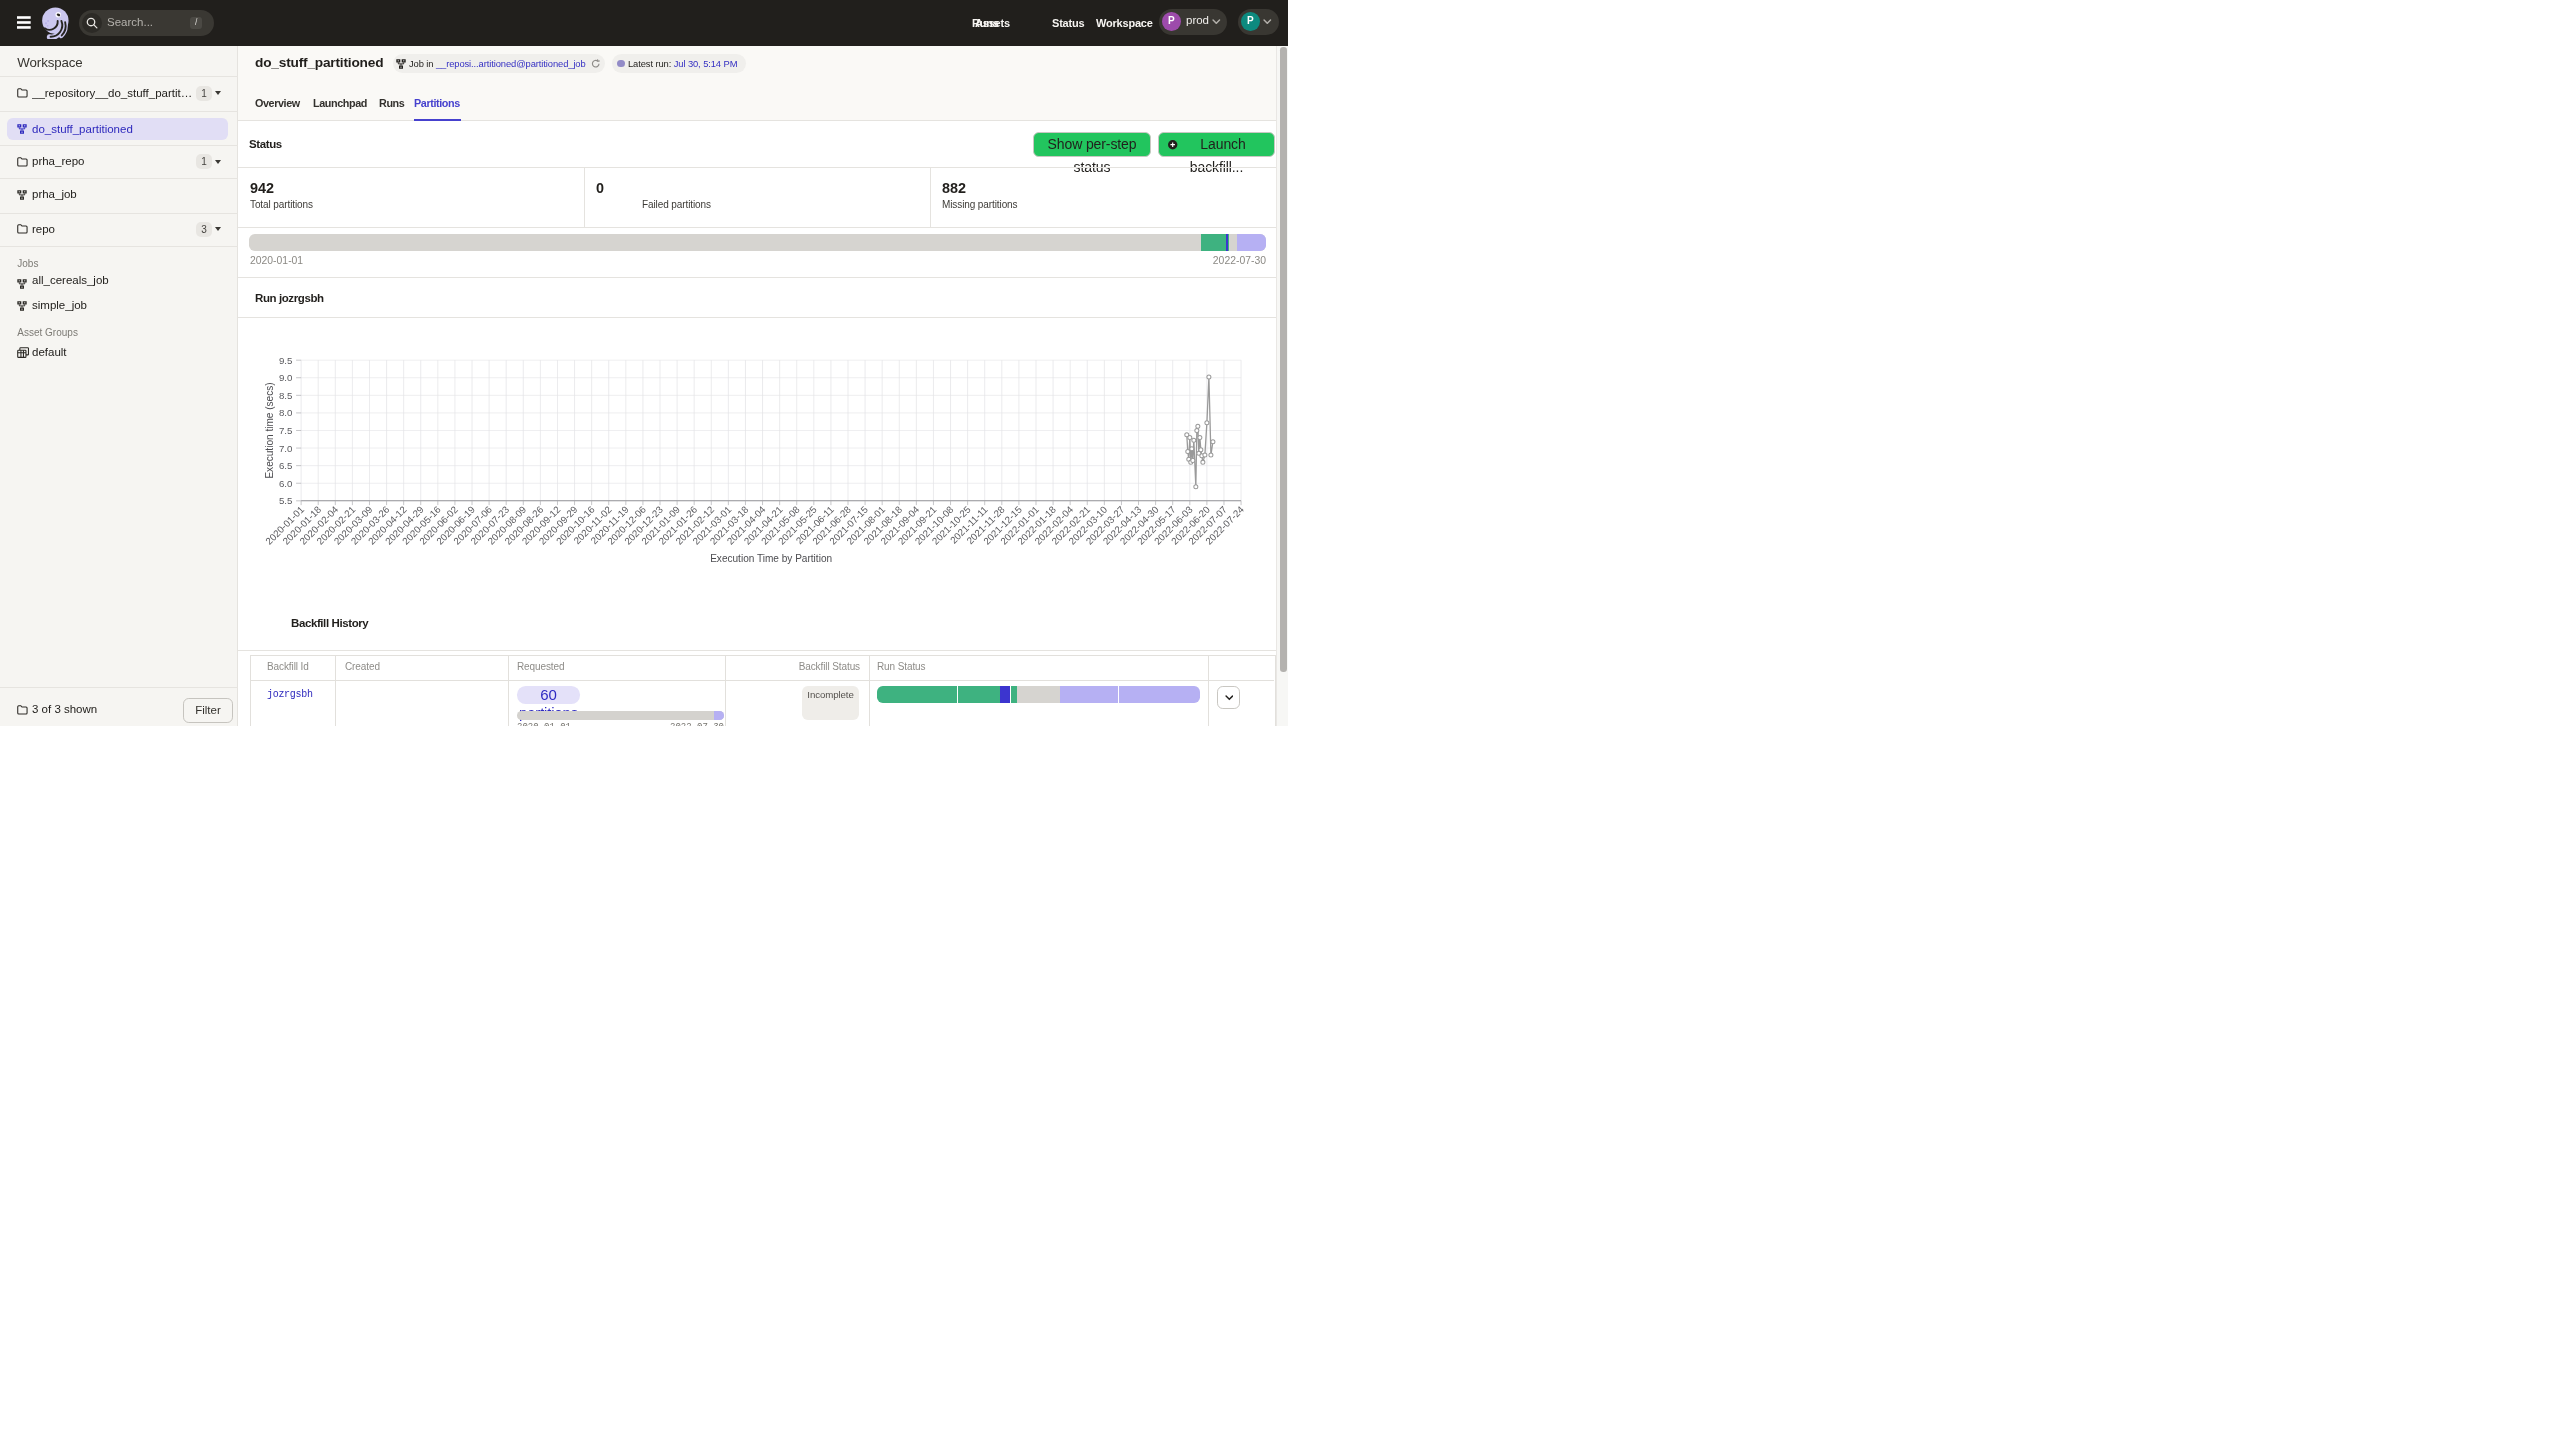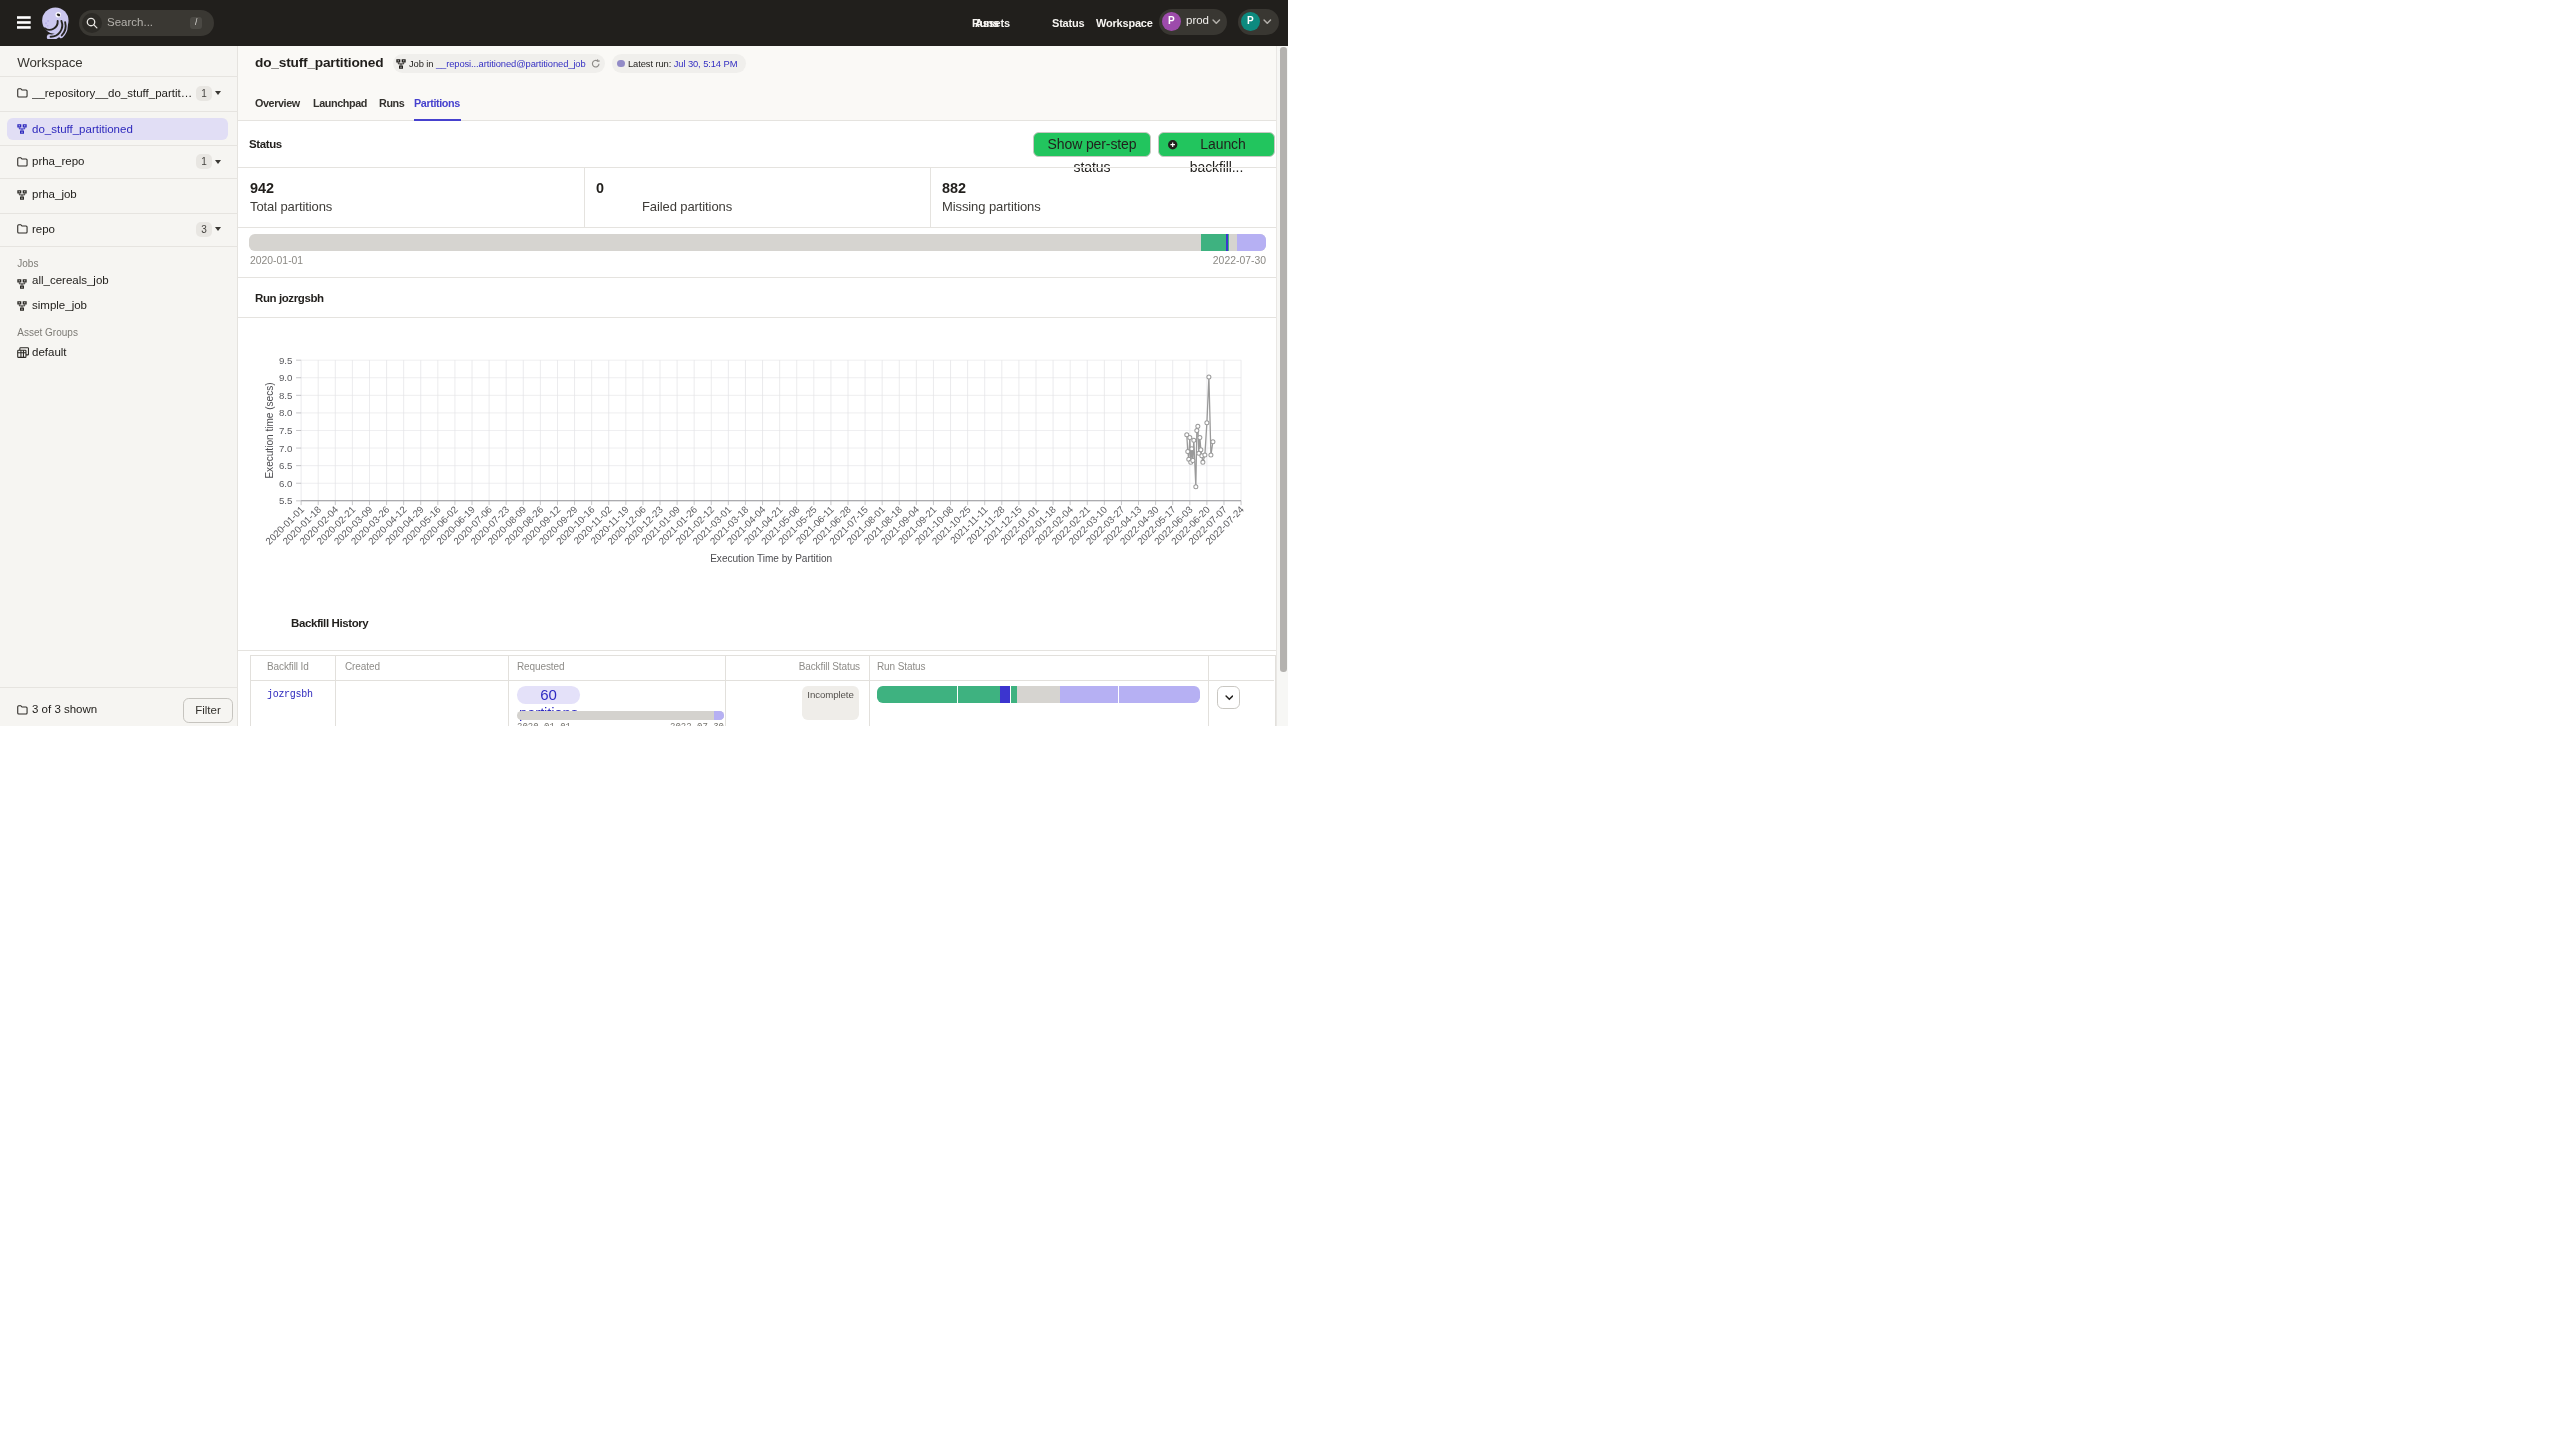--- a/index.html
+++ b/index.html
@@ -20,21 +20,21 @@
   .badge { position:absolute; width:16px; height:15px; background:#e8e6e2; border-radius:5px; color:#44423e; font-size:10px; text-align:center; line-height:15px; }
   .caret { position:absolute; width:0; height:0; border-left:3.6px solid transparent; border-right:3.6px solid transparent; border-top:4.3px solid #3a3834; }
 
   
   #mainhead { position:absolute; left:238px; top:46px; width:1050px; height:75px; background:#faf9f6; border-bottom:0.7px solid #e5e3df; }
   .tab { position:absolute; top:97px; font-size:10.8px; font-weight:600; color:#33312d; letter-spacing:-0.4px; }
   .pill { position:absolute; top:54px; height:19.4px; background:#f0efec; border-radius:10px; font-size:9.4px; letter-spacing:-0.1px; line-height:19.4px; white-space:nowrap; }
   .link { color:#3530c3; }
   .btn { position:absolute; top:132px; height:24.5px; border:0.7px solid #c9c7c2; border-radius:5.8px; background:#22c55e; font-size:14px; letter-spacing:-0.1px; color:#211f1c; line-height:23px; text-align:center; }
   .statnum { font-size:14.4px; font-weight:700; color:#211f1c; }
-  .statlab { font-size:13px; letter-spacing:-0.1px; color:#3e3c38; }
+  .statlab { font-size:10px; letter-spacing:-0.1px; color:#3e3c38; }
   .vline { position:absolute; width:0.7px; background:#e5e3df; }
   .hline { position:absolute; left:238px; width:1050px; height:0.7px; background:#e5e3df; }
   .mono { font-family:"Liberation Mono", monospace; }
 </style>
 </head>
 <body>
   <div id="topbar">
     <svg class="abs" style="left:17px;top:16px" width="13.7" height="13.7" viewBox="0 0 19 19">
       <rect x="0" y="0.3" width="19" height="3.6" fill="#fff"></rect>
       <rect x="0" y="7.2" width="19" height="3.6" fill="#fff"></rect>

